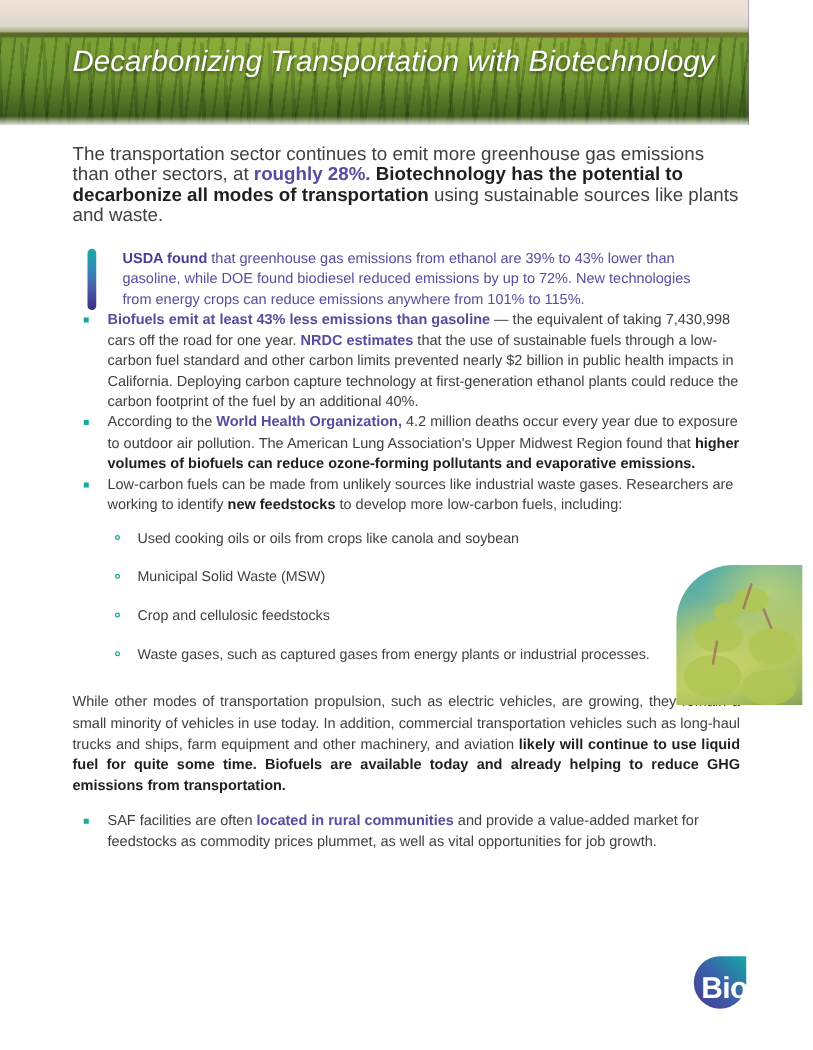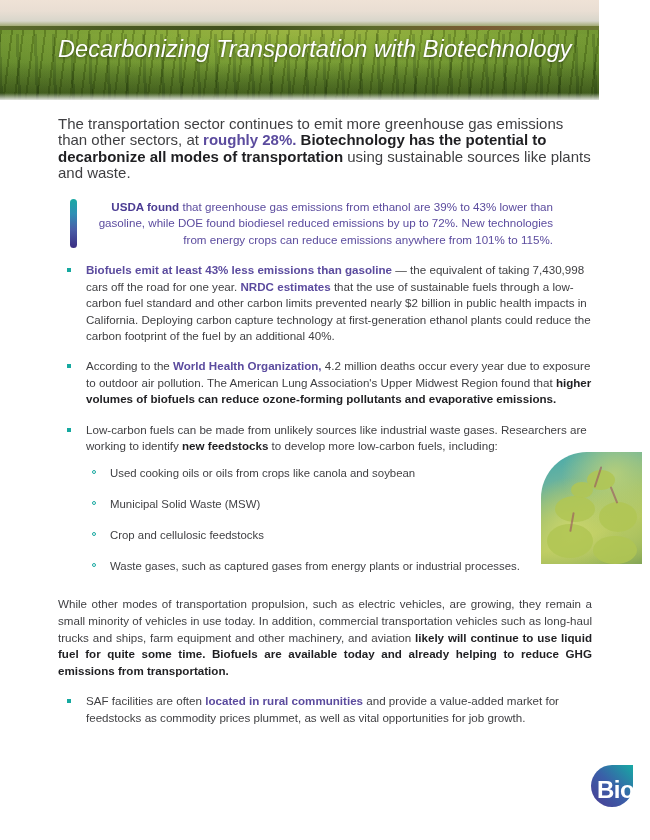--- a/index.html
+++ b/index.html
@@ -110,34 +110,33 @@
     border-radius: 4px;
     background: linear-gradient(to bottom, #1aa9a3 0%, #2f8fb5 30%, #4a5fa8 62%, #3b2d83 100%);
     flex: 0 0 auto;
   }
   .callout-text {
     margin-left: 21px;
     font-size: 11.6px;
     line-height: 16.6px;
     color: #5b4b9e;
     max-width: 455px;
-    text-align: right;
   }
   .callout-text .cb { font-weight: 700; color: #4b3c93; }
 
   
   ul.bullets {
     list-style: none;
     margin: 0;
     padding: 0;
   }
   li.bullet {
     position: relative;
     padding-left: 28px;
-    margin-top: 14px;
+    margin-top: 0;
     font-size: 11.6px;
     line-height: 16.4px;
     color: #3f3f42;
   }
   li.bullet::before {
     content: "";
     position: absolute;
     left: 9px;
     top: 6px;
     width: 4px;
@@ -205,21 +204,21 @@
     margin: 22px 0 12px 0;
     font-size: 11.6px;
     line-height: 16.6px;
     text-align: justify;
     color: #3f3f42;
   }
 
   
   .logo {
     position: absolute;
-    left: 588px;
+    left: 552px;
     top: 762px;
     width: 52px;
     height: 52px;
     z-index: 6;
   }
 </style>
 </head>
 <body>
 
 <div class="banner">

